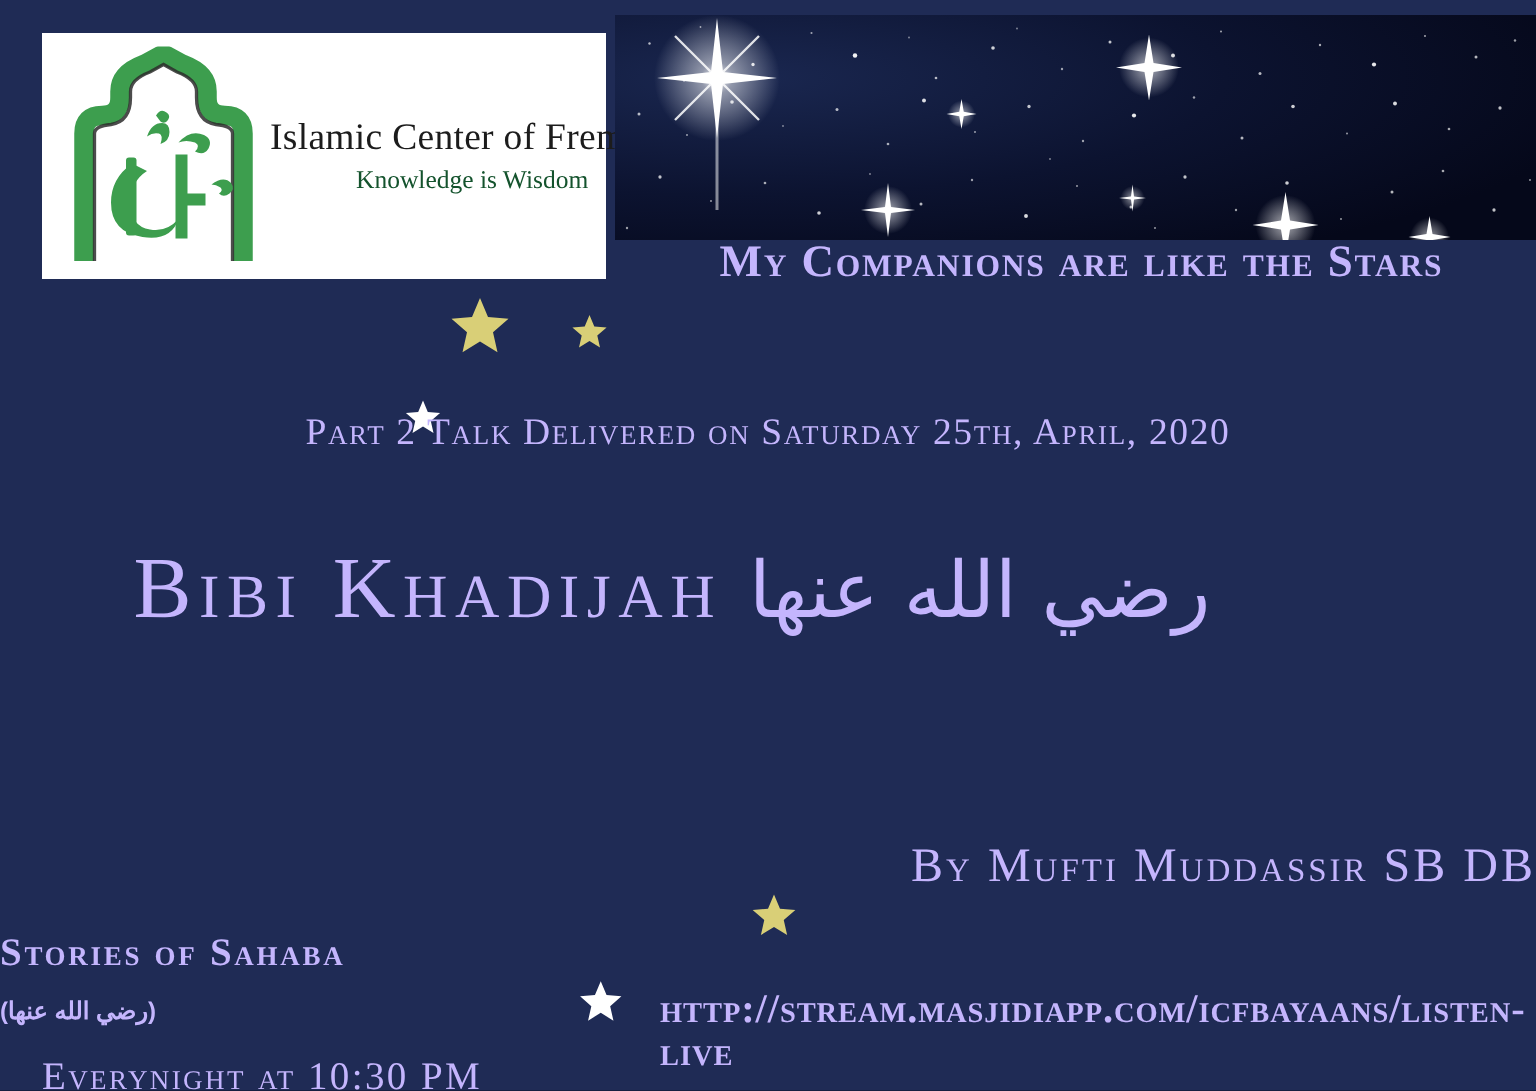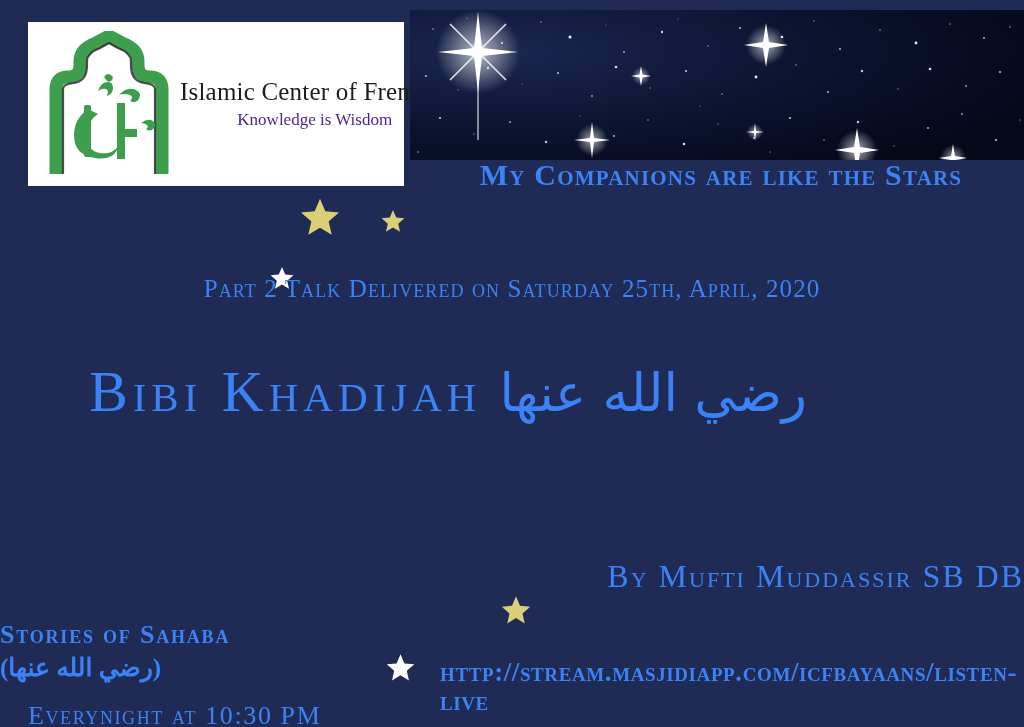--- a/index.html
+++ b/index.html
@@ -45,40 +45,40 @@
   #logo-title {
     font-family: "Liberation Serif", "DejaVu Serif", serif;
     font-size: 25px;
     color: #1c1c1c;
     letter-spacing: 0.2px;
     white-space: nowrap;
   }
   #logo-tagline {
     font-family: "Liberation Serif", "DejaVu Serif", serif;
     font-size: 17px;
-    color: #4c1d95;
+    color: #14532d;
     text-align: center;
     margin-top: 4px;
     white-space: nowrap;
   }
 
   
   #star-banner {
     position: absolute;
     left: 410px;
     top: 10px;
     width: 614px;
     height: 150px;
     overflow: hidden;
     background: radial-gradient(ellipse at 12% 30%, #16224b 0%, #0d1430 45%, #070b1d 100%);
   }
   #star-banner svg { display: block; }
 
   
-  .gold { color: #3b82f6; }
+  .gold { color: #c4b5fd; }
 
   #hadith-line {
     position: absolute;
     left: 418px;
     top: 158px;
     width: 606px;
     font-size: 30px;
     font-variant: small-caps;
     letter-spacing: 1.2px;
     font-weight: 700;
@@ -127,25 +127,25 @@
     text-align: left;
   }
   #stories-title {
     font-size: 26px;
     font-weight: 700;
     font-variant: small-caps;
     letter-spacing: 1.8px;
     white-space: nowrap;
   }
   #stories-arabic {
-    font-family: Liberation Serif, serif;
-    font-size: 25px;
+    font-family: Liberation Sans, sans-serif;
+    font-size: 16px;
     font-weight: 700;
     direction: rtl;
-    margin-top: 3px;
+    margin-top: 14px;
   }
   #everynight {
     margin-top: 20px;
     font-size: 26px;
     font-weight: 400;
     font-variant: small-caps;
     letter-spacing: 1.6px;
     line-height: 1.05;
     padding: 0 28px;
   }

